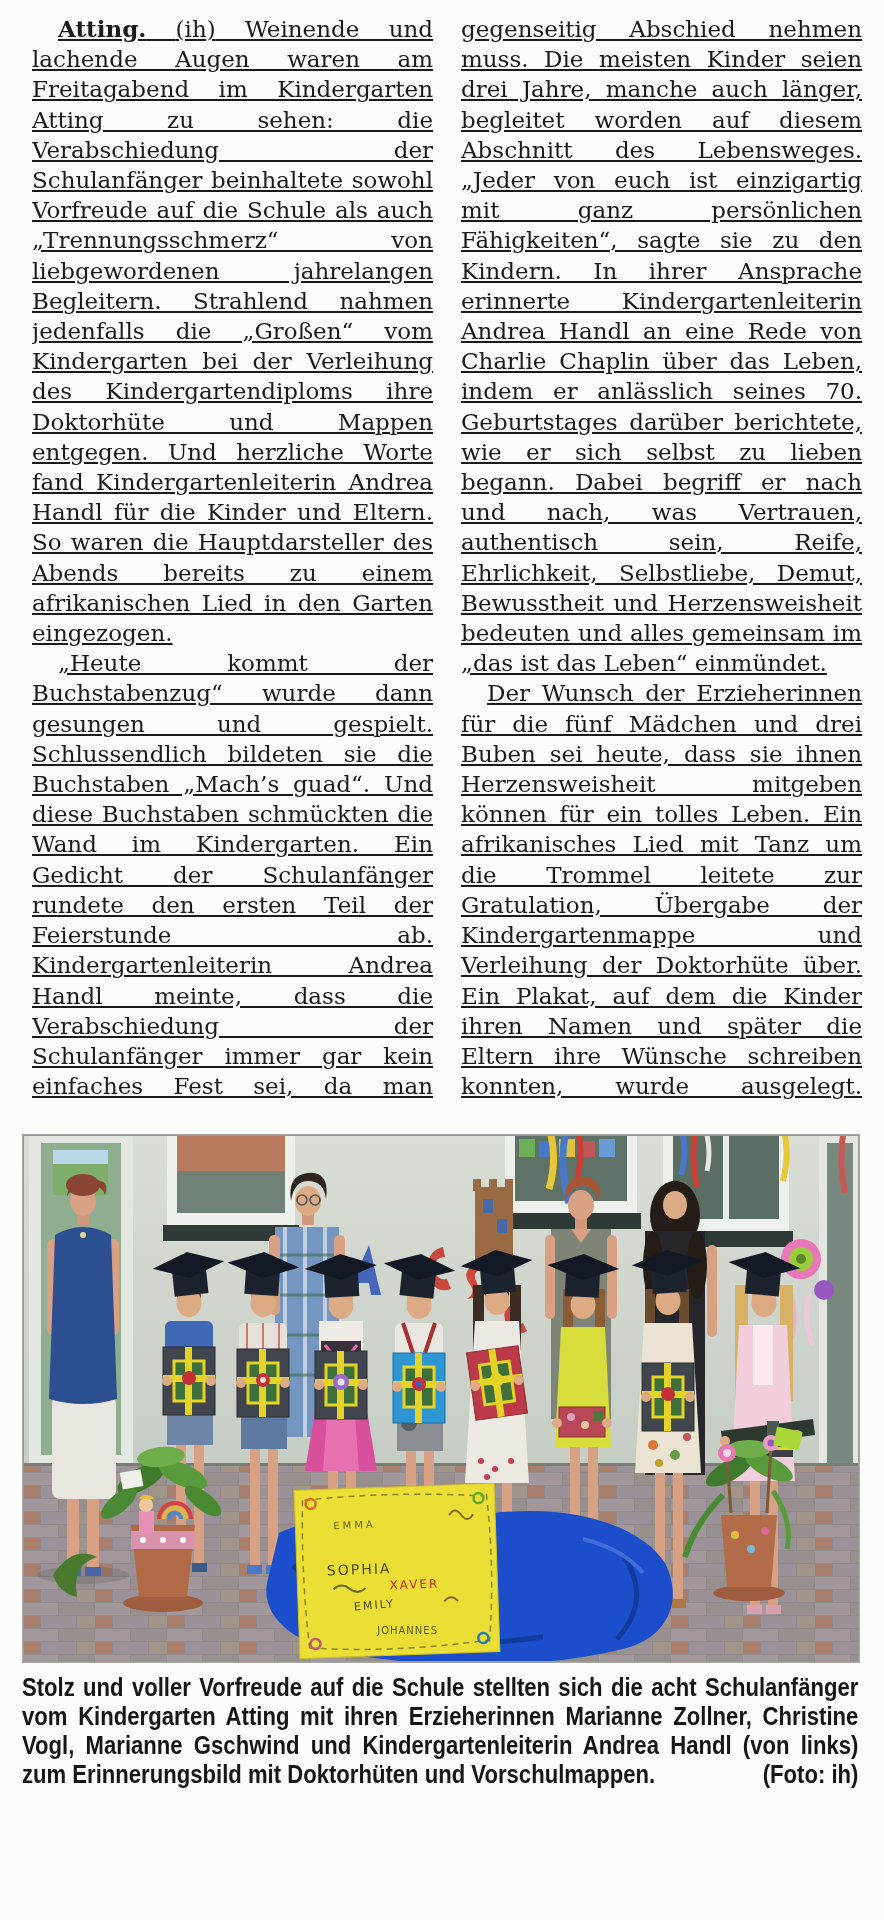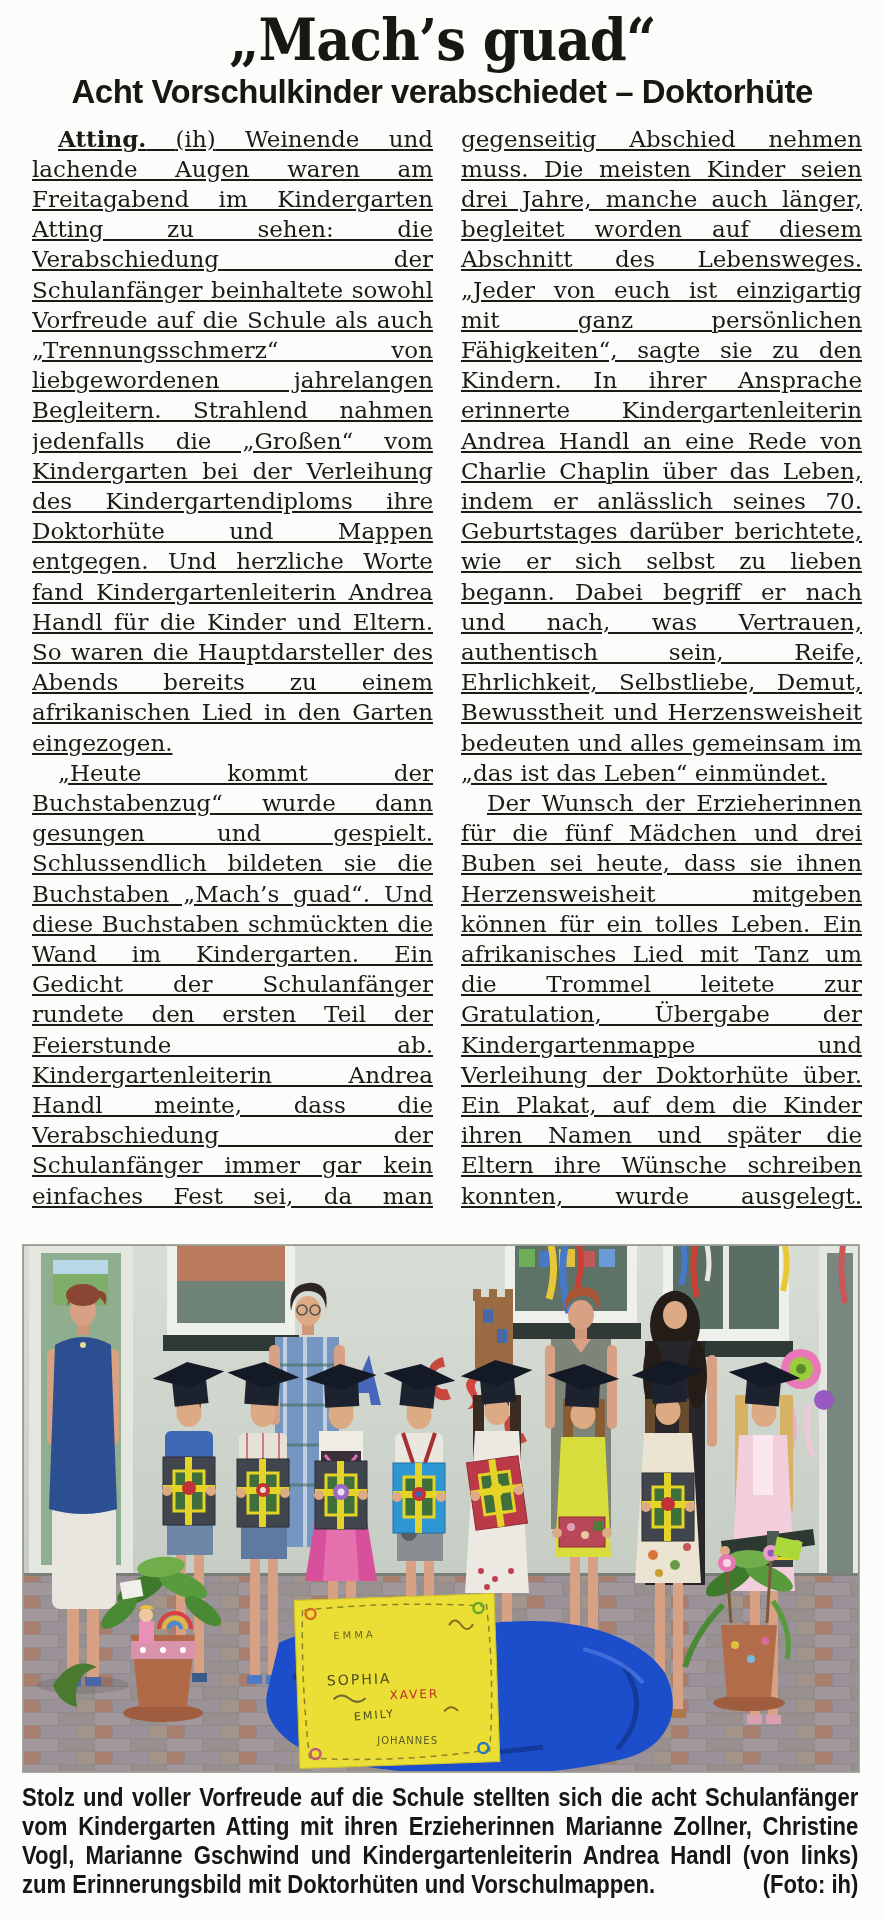--- a/index.html
+++ b/index.html
@@ -47,24 +47,20 @@
     font-weight:bold;font-size:26px;line-height:29px;
     text-align:justify;color:#161614;
   }
   .photo-credit{position:absolute;right:0;bottom:0;}
 </style>
 </head>
 <body>
 
 <div class="page">
 
-  <div class="masthead">
-    <h1 class="headline">„Mach’s guad“</h1><br>
-    <h2 class="subheadline">Acht Vorschulkinder verabschiedet – Doktorhüte</h2>
-  </div>
 
   <div class="body-columns">
     <p class="para"><b>Atting.</b> <span>(ih)</span> <span>Weinende und lachende Augen waren am Freitagabend im Kindergarten Atting zu sehen: die Verabschiedung der Schulanfänger beinhaltete sowohl Vorfreude auf die Schule als auch „Trennungsschmerz“ von liebgewordenen jahrelangen Begleitern. Strahlend nahmen jedenfalls die „Großen“ vom Kindergarten bei der Verleihung des Kindergartendiploms ihre Doktorhüte und Mappen entgegen. Und herzliche Worte fand Kindergartenleiterin Andrea Handl für die Kinder und Eltern. So waren die Hauptdarsteller des Abends bereits zu einem afrikanischen Lied in den Garten eingezogen.</span></p>
     <p class="para">„Heute kommt der Buchstabenzug“ wurde dann gesungen und gespielt. Schlussendlich bildeten sie die Buchstaben „Mach’s guad“. Und diese Buchstaben schmückten die Wand im Kindergarten. Ein Gedicht der Schulanfänger rundete den ersten Teil der Feierstunde ab. Kindergartenleiterin Andrea Handl meinte, dass die Verabschiedung der Schulanfänger immer gar kein einfaches Fest sei, da man gegenseitig Abschied nehmen muss. Die meisten Kinder seien drei Jahre, manche auch länger, begleitet worden auf diesem Abschnitt des Lebensweges. „Jeder von euch ist einzigartig mit ganz persönlichen Fähigkeiten“, sagte sie zu den Kindern. In ihrer Ansprache erinnerte Kindergartenleiterin Andrea Handl an eine Rede von Charlie Chaplin über das Leben, indem er anlässlich seines 70. Geburtstages darüber berichtete, wie er sich selbst zu lieben begann. Dabei begriff er nach und nach, was Vertrauen, authentisch sein, Reife, Ehrlichkeit, Selbstliebe, Demut, Bewusstheit und Herzensweisheit bedeuten und alles gemeinsam im „das ist das Leben“ einmündet.</p>
     <p class="para">Der Wunsch der Erzieherinnen für die fünf Mädchen und drei Buben sei heute, dass sie ihnen Herzensweisheit mitgeben können für ein tolles Leben. Ein afrikanisches Lied mit Tanz um die Trommel leitete zur Gratulation, Übergabe der Kindergartenmappe und Verleihung der Doktorhüte über. Ein Plakat, auf dem die Kinder ihren Namen und später die Eltern ihre Wünsche schreiben konnten, wurde ausgelegt. Gemeinsam hörte man das Lied „Einen Engel an meiner Seite, der mich begleitet, das wünsch ich mir und dir“. Vertreterinnen der Eltern übergaben Geschenke an die Erzieherinnen mit Dankesworten: Pflanzen, weil die Kinder so schön gewachsen sind im Kindergarten. Die gute Zusammenarbeit zeigte sich auch beim Buffet, das von allen Müttern gemeinsam vorbereitet worden war und das man sich bei herrlichem Sommerwetter beim gemütlichen Beisammensein schmecken lassen konnte.</p>
   </div>
 
   <figure class="photo-figure">
     <svg width="836" height="527" viewBox="0 0 836 527" xmlns="http://www.w3.org/2000/svg">
       <defs>

